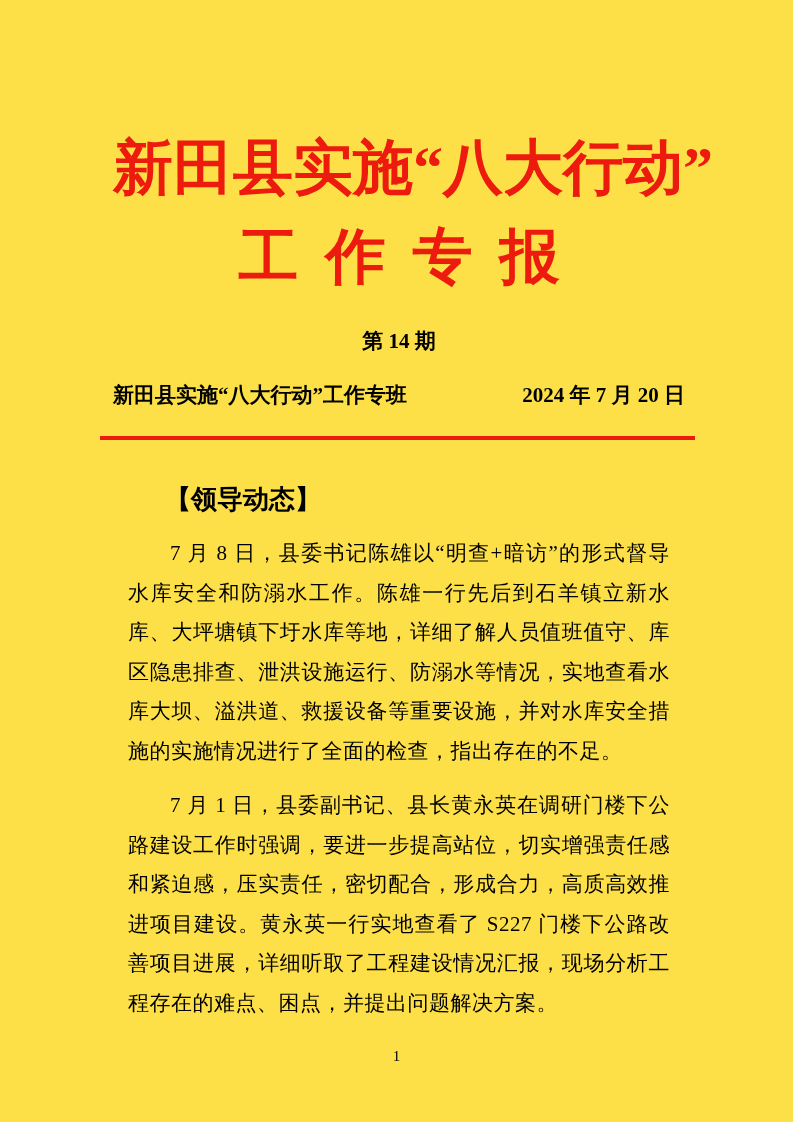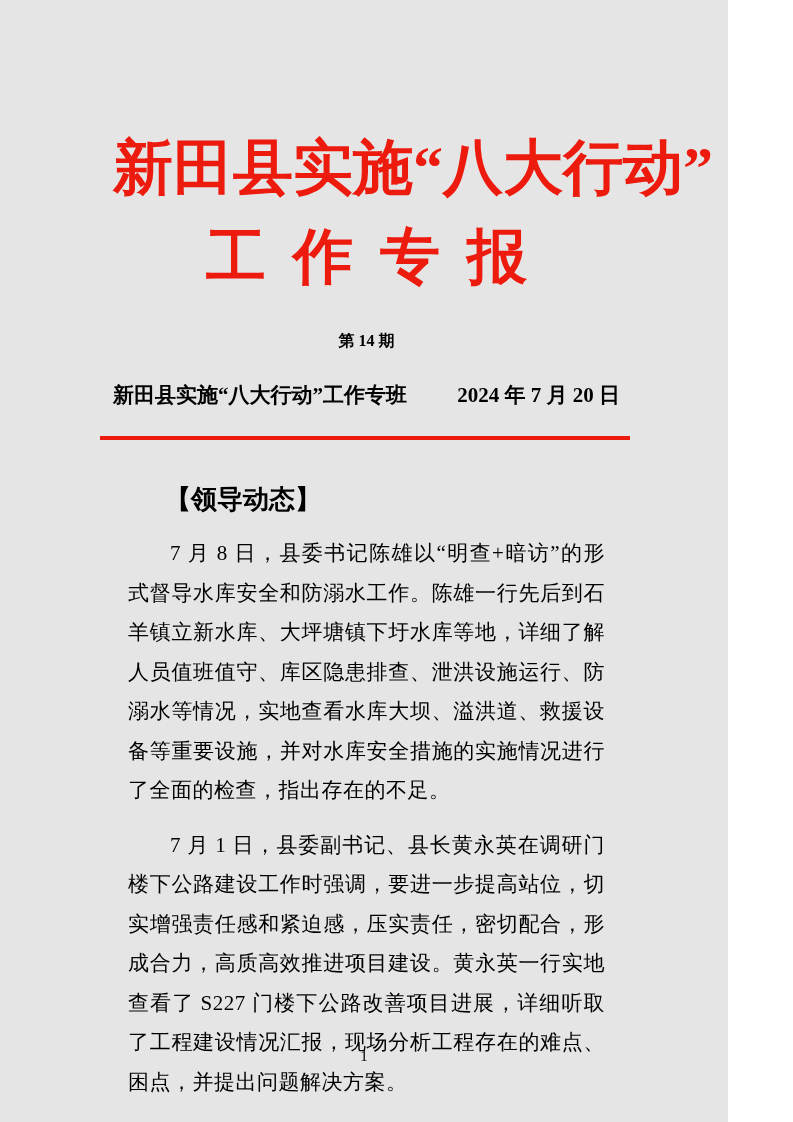--- a/index.html
+++ b/index.html
@@ -2,23 +2,23 @@
 <html style="--accent: #ed1a0e;"><head>
 <meta charset="utf-8">
 <style>
   html, body {
     margin: 0;
     padding: 0;
     background: #ffffff;
   }
   .page {
     position: relative;
-    width: 728px;
+    width: 793px;
     height: 1122px;
-    background: #e5e5e5;
+    background: #fde047;
     overflow: hidden;
     font-family: "Liberation Serif", "DejaVu Serif", serif;
     color: #000000;
     box-sizing: border-box;
   }
   .content {
     position: relative;
     margin: 0 108px 0 113px; 
   }
   
@@ -39,21 +39,21 @@
     font-weight: bold;
     font-size: 60px;
     line-height: 66px;
     margin-top: 20px;
     letter-spacing: 27px;
     text-indent: 27px; 
     white-space: nowrap;
   }
   .issue-number {
     margin-top: 40px;
-    font-size: 16px;
+    font-size: 21px;
     line-height: 22px;
     font-weight: bold;
   }
   .issuer-row {
     display: flex;
     justify-content: space-between;
     align-items: flex-start;
     margin-top: 32px;
     font-size: 21px;
     line-height: 22px;

